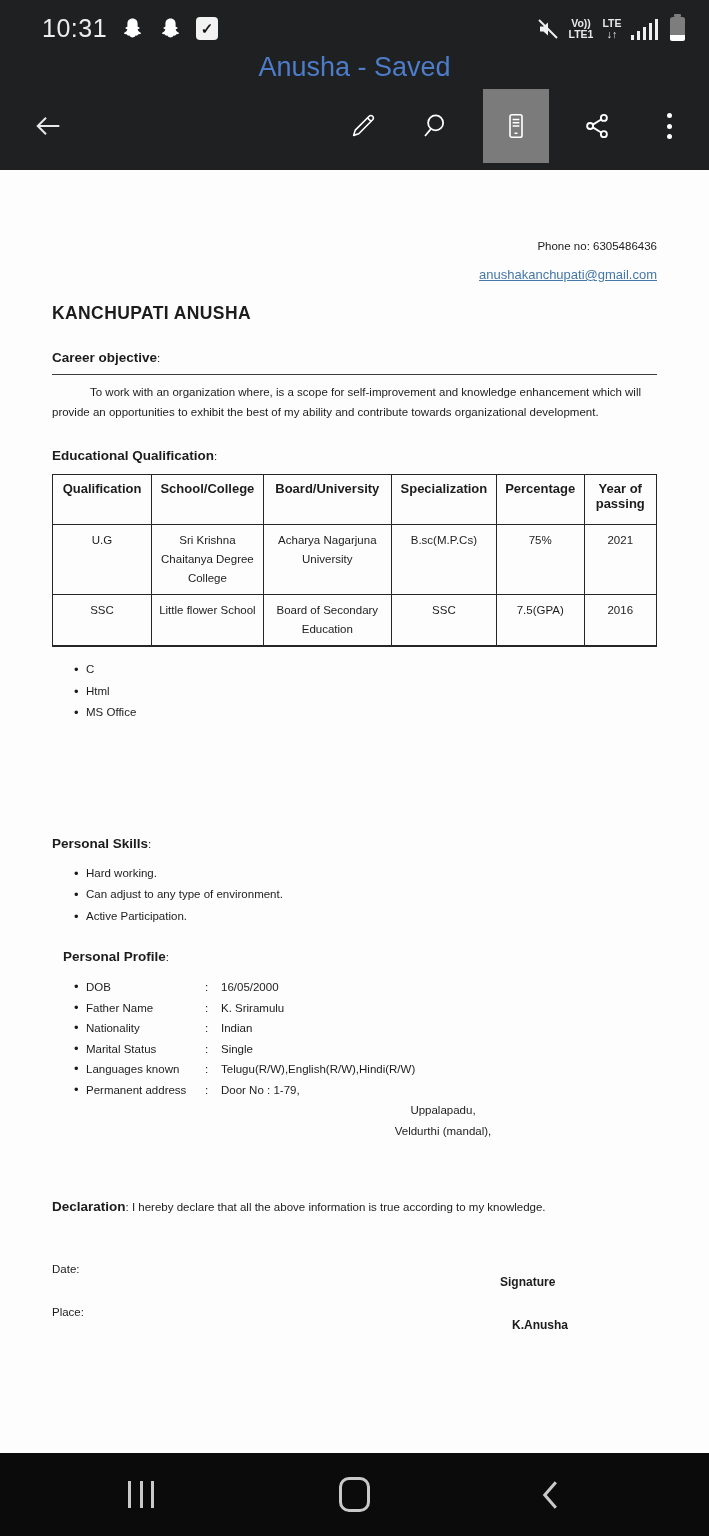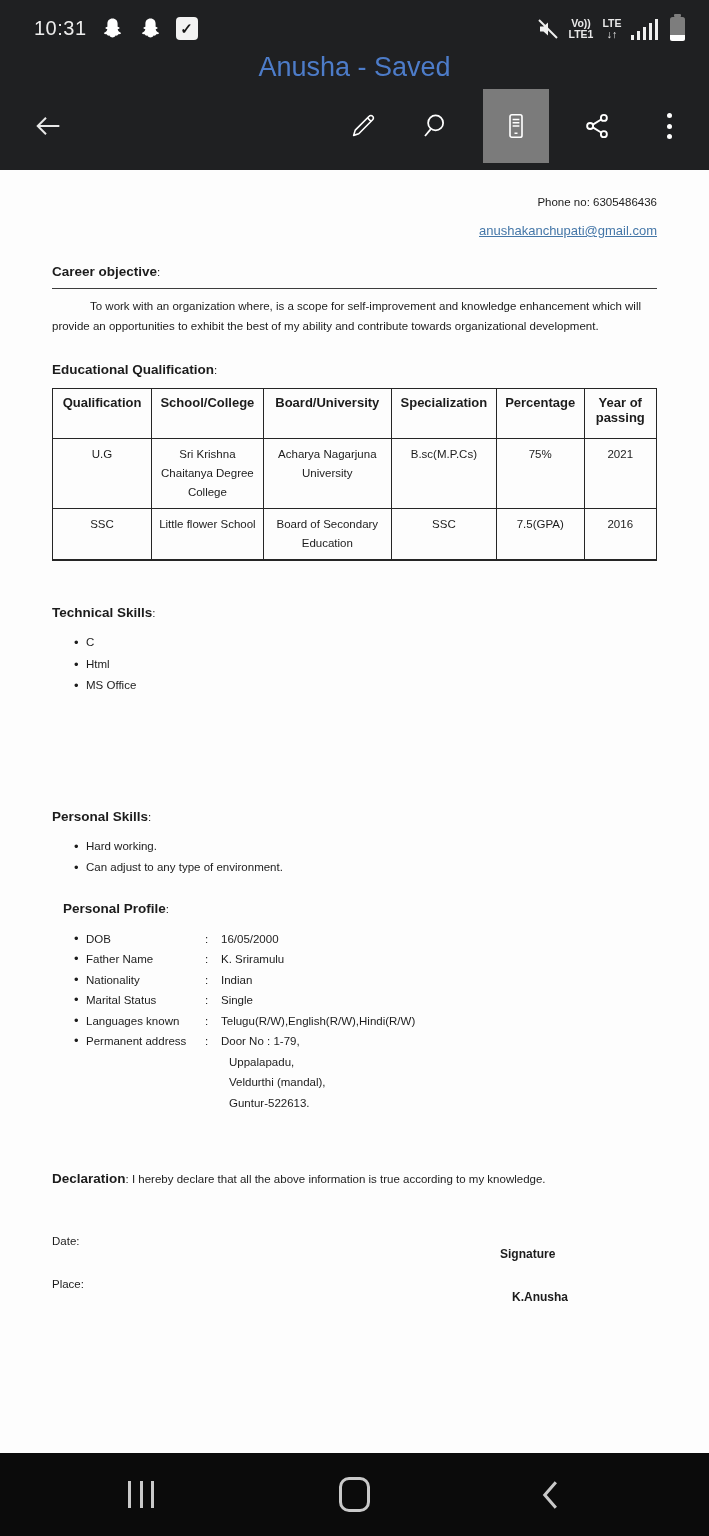--- a/index.html
+++ b/index.html
@@ -6,21 +6,21 @@
   html, body { background:#000; }
   .screen {
     width:709px; height:1536px; background:#fdfdfd; position:relative;
     font-family:"Liberation Sans", sans-serif; overflow:hidden;
   }
 
   
   .topbar { background:#1f2022; height:170px; }
   .statusbar { display:flex; align-items:center; justify-content:space-between; padding:9px 24px 0 34px; height:48px; }
   .sb-left { display:flex; align-items:center; gap:13px; }
-  .sb-time { color:#ededed; font-size:20px; letter-spacing:.5px; }
+  .sb-time { color:#ededed; font-size:25px; letter-spacing:.5px;margin-left:8px; }
   .sb-icon { display:flex; align-items:center; justify-content:center; }
   .check-icon { width:22px; height:23px; background:#f2f2f2; border-radius:4px; color:#141414; font-weight:bold; font-size:15px; display:flex; align-items:center; justify-content:center; }
   .sb-right { display:flex; align-items:flex-end; gap:9px; }
   .sb-stack { color:#e9e9e9; font-size:10.5px; line-height:11.5px; font-weight:bold; text-align:center; white-space:nowrap; }
   .signal { display:flex; align-items:flex-end; gap:2.5px; height:22px; padding-bottom:1px; }
   .signal i { width:3.5px; background:#f0f0f0; display:block; }
   .battery { width:15px; height:24px; border-radius:2.5px; background:#7d7d7d; position:relative; margin-left:3px; }
   .battery::before { content:""; position:absolute; top:-3px; left:4px; width:7px; height:3px; background:#7d7d7d; border-radius:1px; }
   .battery .level { position:absolute; bottom:0; left:0; right:0; height:6px; background:#fff; border-radius:0 0 2.5px 2.5px; }
 
@@ -29,21 +29,21 @@
 
   .toolbar { display:flex; align-items:center; height:84px; padding:0 16px 4px 24px; }
   .tb-btn { background:transparent; border:none; width:48px; height:66px; display:flex; align-items:center; justify-content:center; cursor:pointer; }
   .tb-btn.active { background:#7b7b7b; width:66px; height:74px; }
   .tb-right { margin-left:auto; display:flex; align-items:center; gap:24px; }
   .dots { display:flex; flex-direction:column; gap:5.5px; }
   .dots i { width:5px; height:5px; border-radius:50%; background:#fff; }
 
   
   .page { padding:0 52px; color:#1c1c1c; background:#fdfdfd; }
-  .contact { text-align:right; font-size:11.5px; padding-top:26px; }
+  .contact { text-align:right; font-size:11.5px; padding-top:26px;margin-top:44px; }
   .contact-email-row { text-align:right; margin-top:15px; font-size:13px; }
   .email-link { color:#4577a8; text-decoration:underline; cursor:pointer; }
   .doc-name { margin-top:21px; font-size:17.5px; font-weight:bold; letter-spacing:.4px; }
   .section-h { margin-top:26px; font-size:13.5px; font-weight:bold; }
   .section-h .colon { font-weight:normal; font-size:11.5px; }
   .rule { border-top:1.5px solid #3d3d3d; margin-top:9px; }
   .para { margin-top:7px; font-size:11.5px; line-height:20px; text-indent:38px; }
 
   .edu-table { margin-top:11px; width:100%; border-collapse:collapse; border:1.5px solid #262626; border-bottom-width:2px; }
   .edu-table th, .edu-table td { border:1px solid #262626; }
@@ -55,21 +55,21 @@
   .bullets li::before { content:"\2022"; position:absolute; left:22px; font-size:13px; }
   .mt-tech { margin-top:44px; }
   .mt-pskills { margin-top:112px; }
   .mt-profile { margin-top:22px;padding-left:11px; }
 
   .profile-list { margin-top:13px; font-size:11.5px; }
   .profile-row { display:flex; line-height:20.5px; }
   .pl-label { width:153px; position:relative; padding-left:34px; }
   .pl-label::before { content:"\2022"; position:absolute; left:22px; font-size:13px; }
   .pl-colon { width:16px; }
-  .profile-extra { padding-left:177px; line-height:20.5px; }
+  .profile-extra { padding-left:177px; line-height:20.5px;text-align:center; }
 
   .declaration { margin-top:56px; font-size:11.5px; line-height:20px; }
   .declaration .dh { font-size:13.5px; font-weight:bold; }
   .declaration .colon { font-size:11.5px; }
 
   .footer-row { display:flex; align-items:baseline; font-size:11.5px;flex-direction:column; }
   .footer-row.first { margin-top:46px; }
   .footer-row.second { margin-top:17px; }
   .sig-col { margin-left:auto; width:157px; text-align:left; font-weight:bold; font-size:12px; padding-right:0; }
   .sig-col.name-col { padding-left:12px; width:157px; }
@@ -188,20 +188,21 @@
     </div>
   </header>
 
   <main class="page">
 
     <div class="contact">Phone no: 6305486436</div>
     <div class="contact-email-row">
       <a class="email-link">anushakanchupati@gmail.com</a>
     </div>
 
+    <h1 class="doc-name">KANCHUPATI ANUSHA</h1>
 
     <h2 class="section-h"><span>Career objective</span><span class="colon">:</span></h2>
     <div class="rule"></div>
     <p class="para">To work with an organization where, is a scope for self-improvement and knowledge enhancement which will provide an opportunities to exhibit the best of my ability and contribute towards organizational development.</p>
 
     <h2 class="section-h"><span>Educational Qualification</span><span class="colon">:</span></h2>
     <table class="edu-table">
       <colgroup>
         <col style="width:16.4%">
           <col style="width:18.5%">
@@ -233,31 +234,31 @@
           <td>SSC</td>
           <td>Little flower School</td>
           <td>Board of Secondary Education</td>
           <td>SSC</td>
           <td>7.5(GPA)</td>
           <td>2016</td>
         </tr>
       </tbody>
     </table>
 
-    <h2 class="section-h mt-tech"><span>Technical Skills</span><span class="colon">:</span></h2>
     <ul class="bullets">
       <li>C</li>
       <li>Html</li>
       <li>MS Office</li>
     </ul>
 
     <h2 class="section-h mt-pskills"><span>Personal Skills</span><span class="colon">:</span></h2>
     <ul class="bullets">
       <li>Hard working.</li>
       <li>Can adjust to any type of environment.</li>
+      <li>Active Participation.</li>
     </ul>
 
     <h2 class="section-h mt-profile"><span>Personal Profile</span><span class="colon">:</span></h2>
     <div class="profile-list">
       <div class="profile-row">
         <span class="pl-label">DOB</span>
         <span class="pl-colon">:</span>
         <span class="pl-value">16/05/2000</span>
       </div>
       <div class="profile-row">
@@ -280,21 +281,20 @@
         <span class="pl-colon">:</span>
         <span class="pl-value">Telugu(R/W),English(R/W),Hindi(R/W)</span>
       </div>
       <div class="profile-row">
         <span class="pl-label">Permanent address</span>
         <span class="pl-colon">:</span>
         <span class="pl-value">Door No : 1-79,</span>
       </div>
       <div class="profile-extra">Uppalapadu,</div>
       <div class="profile-extra">Veldurthi (mandal),</div>
-      <div class="profile-extra">Guntur-522613.</div>
     </div>
 
     <p class="declaration">
       <span class="dh">Declaration</span><span class="colon">:</span>
       <span>I hereby declare that all the above information is true according to my knowledge.</span>
     </p>
 
     <div class="footer-row first">
       <span>Date:</span>
       <span class="sig-col">Signature</span>

